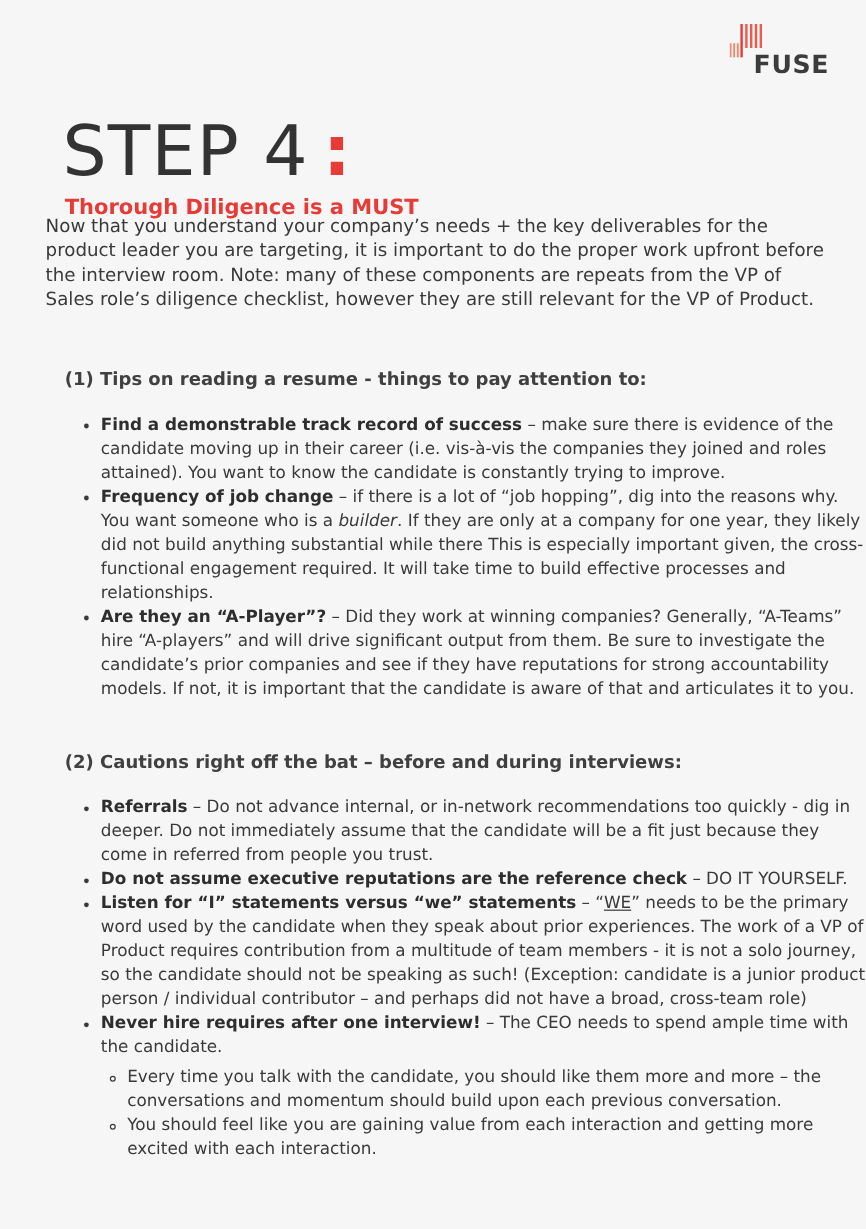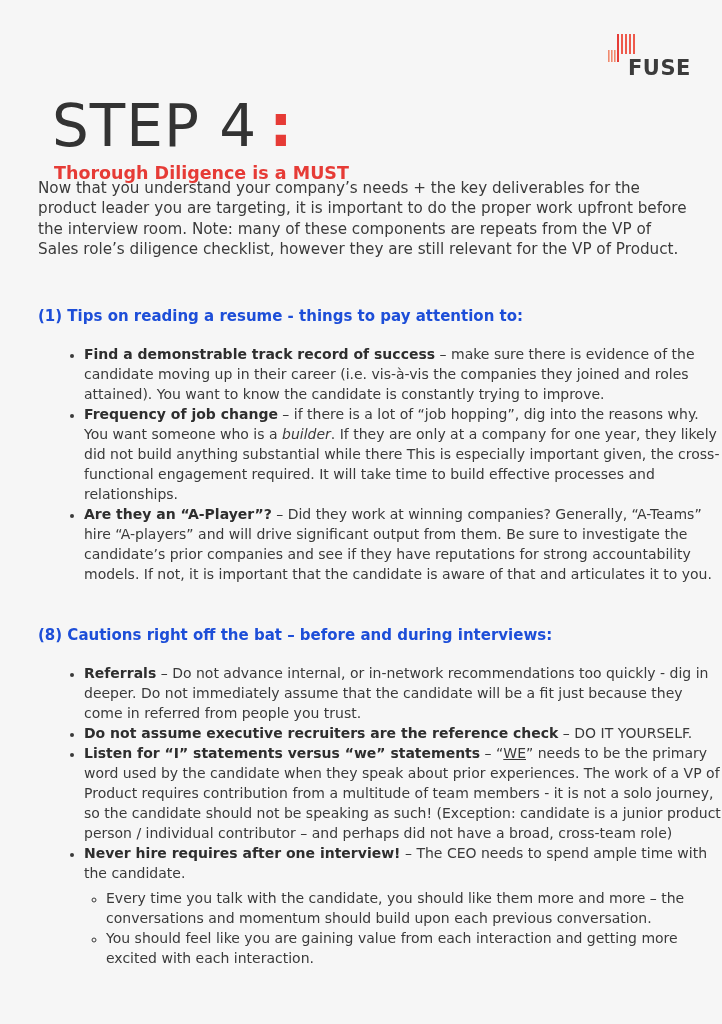--- a/index.html
+++ b/index.html
@@ -3,21 +3,21 @@
 <meta charset="utf-8">
 <style>
   html, body { margin: 0; padding: 0; }
   body {
     width: 722px; height: 1024px; overflow: hidden;
     background: #f6f6f6;
     font-family: "Liberation Sans", "DejaVu Sans", sans-serif;
     color: #3a3a3a;
     position: relative;
   }
-  .logo { position: absolute; left: 608px; top: 32px; width: 84px; height: 52px; }
+  .logo { position: absolute; left: 608px; top: 18px; width: 84px; height: 52px; }
   .logo svg { display: block; }
   .logo-text {
     position: absolute; left: 20px; top: 24px;
     font-family: "DejaVu Sans", sans-serif; font-weight: bold;
     font-size: 21px; color: #3c3c3c; letter-spacing: 0.5px;
   }
   .step-title {
     position: absolute; left: 36px; top: 76px;
     font-family: "DejaVu Sans", sans-serif; font-size: 58px; line-height: 68px;
     color: #333333; font-weight: normal; letter-spacing: 1px; margin: 16px;
@@ -27,23 +27,23 @@
     position: absolute; left: 38px; top: 147px;
     font-family: "DejaVu Sans", sans-serif; font-weight: bold;
     font-size: 17.5px; color: #e63b36; margin: 16px;
   }
   .intro {
     position: absolute; left: 38px; top: 178px; width: 650px;
     font-family: "DejaVu Sans", sans-serif;
     font-size: 15.2px; line-height: 20.4px; color: #3a3a3a; margin: 0;
   }
   .section-h {
-    position: absolute; left: 38px;
+    position: absolute; left: 54px;
     font-family: "DejaVu Sans", sans-serif; font-weight: bold;
-    font-size: 15px; color: #1d4ed8; margin: 0;
+    font-size: 15px; color: #404040; margin: 0;
   }
   .s1 { top: 307px; }
   .s2 { top: 626px; }
   ul.bullets {
     position: absolute; left: 48px; width: 640px;
     margin: 12px; padding: 0 0 0 24px;
     font-family: "DejaVu Sans", sans-serif;
     font-size: 14px; line-height: 20px; color: #3a3a3a;
   }
   ul.b1 { top: 332px; }
@@ -78,24 +78,24 @@
 
 <p class="intro">Now that you understand your company’s needs + the key deliverables for the product leader you are targeting, it is important to do the proper work upfront before the interview room. Note: many of these components are repeats from the VP of Sales role’s diligence checklist, however they are still relevant for the VP of Product.</p>
 
 <h3 class="section-h s1">(1) Tips on reading a resume - things to pay attention to:</h3>
 <ul class="bullets b1">
   <li><span class="bold">Find a demonstrable track record of success</span><span> – make sure there is evidence of the candidate moving up in their career (i.e. vis-à-vis the companies they joined and roles attained). You want to know the candidate is constantly trying to improve.</span></li>
   <li><span class="bold">Frequency of job change</span><span> – if there is a lot of “job hopping”, dig into the reasons why. You want someone who is a </span><span class="ital">builder</span><span>. If they are only at a company for one year, they likely did not build anything substantial while there This is especially important given, the cross-functional engagement required. It will take time to build effective processes and relationships.</span></li>
   <li><span class="bold">Are they an “A-Player”?</span><span> – Did they work at winning companies? Generally, “A-Teams” hire “A-players” and will drive significant output from them. Be sure to investigate the candidate’s prior companies and see if they have reputations for strong accountability models. If not, it is important that the candidate is aware of that and articulates it to you.</span></li>
 </ul>
 
-<h3 class="section-h s2">(8) Cautions right off the bat – before and during interviews:</h3>
+<h3 class="section-h s2">(2) Cautions right off the bat – before and during interviews:</h3>
 <ul class="bullets b2">
   <li><span class="bold">Referrals</span><span> – Do not advance internal, or in-network recommendations too quickly - dig in deeper. Do not immediately assume that the candidate will be a fit just because they come in referred from people you trust.</span></li>
-  <li><span class="bold">Do not assume executive recruiters are the reference check</span><span> – DO IT YOURSELF.</span></li>
+  <li><span class="bold">Do not assume executive reputations are the reference check</span><span> – DO IT YOURSELF.</span></li>
   <li><span class="bold">Listen for “I” statements versus “we” statements</span><span> – “</span><span class="uline">WE</span><span>” needs to be the primary word used by the candidate when they speak about prior experiences. The work of a VP of Product requires contribution from a multitude of team members - it is not a solo journey, so the candidate should not be speaking as such! (Exception: candidate is a junior product person / individual contributor – and perhaps did not have a broad, cross-team role)</span></li>
   <li><span class="bold">Never hire requires after one interview!</span><span> – The CEO needs to spend ample time with the candidate.</span>
     <ul class="sub">
       <li>Every time you talk with the candidate, you should like them more and more – the conversations and momentum should build upon each previous conversation.</li>
       <li>You should feel like you are gaining value from each interaction and getting more excited with each interaction.</li>
     </ul>
   </li>
 </ul>
 
 </body></html>

